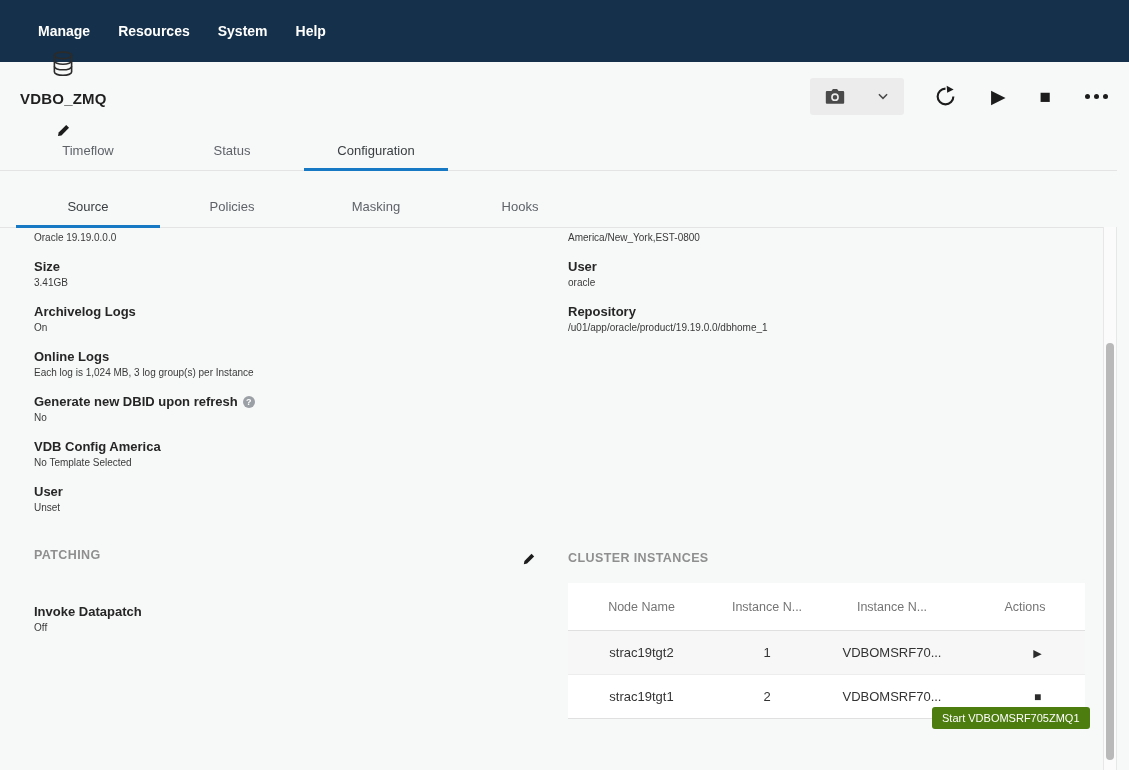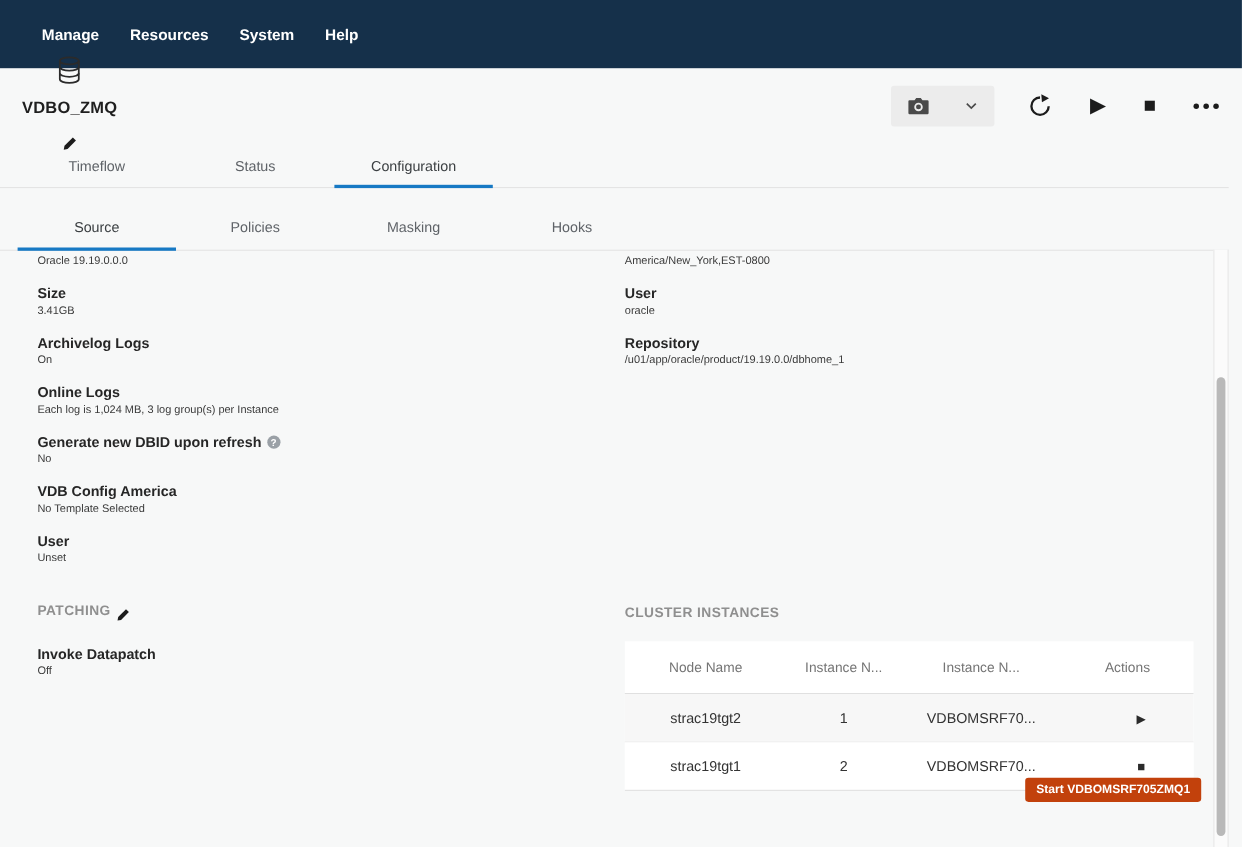--- a/index.html
+++ b/index.html
@@ -40,41 +40,41 @@
   .col-right { left:568px; width:520px; }
   .item { margin-bottom:13px; }
   .item .lbl { font-size:13px; font-weight:bold; color:#262626; line-height:16px; display:flex; align-items:center; gap:5px; }
   .item .val { font-size:10px; color:#3a3a3a; line-height:16px; }
   .help-badge { width:12px; height:12px; border-radius:50%; background:#9aa0a6; color:#fff;
                 font-size:9px; font-weight:bold; display:inline-flex; align-items:center; justify-content:center; cursor:pointer; }
 
   
   .section-title { font-size:12.5px; font-weight:bold; color:#8f8f8f; letter-spacing:.4px; }
   .patching { position:absolute; left:34px; top:548px; width:506px; }
-  .patching-head { display:flex; align-items:flex-start; }
-  .patching .item { margin-top:17px; }
+  .patching-head { display:flex; align-items:flex-start; justify-content:space-between; }
+  .patching .item { margin-top:34px; }
   .cluster { position:absolute; left:568px; top:548px; width:517px; }
 
   
   .ctable { margin-top:17px; background:#ffffff; width:517px; position:relative;text-align:center; }
   .trow { display:flex; align-items:center; height:44px; font-size:13px; color:#333; }
   .thead { height:48px; border-bottom:1px solid #e0e0e0; font-size:12.5px; color:#757575; }
   .trow .c1 { width:126px; padding-left:21px; }
   .trow .c2 { width:125px; padding-left:21px; }
   .trow .c3 { width:125px; padding-left:21px; }
   .trow .c4 { width:141px; padding-left:21px; }
   .rbody1 { background:#f7f7f7; border-bottom:1px solid #ededed; }
   .rbody2 { background:#ffffff; border-bottom:1px solid #e0e0e0; }
   .action-glyph { font-size:11px; color:#2b2b2b; margin-left:25px; cursor:pointer; }
   .stop-glyph { font-size:12px; }
 
   
-  .tooltip { position:absolute; left:364px; top:124px; height:22px; background:#c2410c; color:#ffffff;
+  .tooltip { position:absolute; left:364px; top:124px; height:22px; background:#4d7c0f; color:#ffffff;
              font-size:11px; border-radius:3px; padding:0 10px; display:flex; align-items:center;
-             white-space:nowrap; z-index:5;font-weight:bold; }
+             white-space:nowrap; z-index:5; }
 
   
   .scrollbar { position:absolute; left:1103px; top:227px; width:14px; height:543px;
                background:#fbfbfb; border-left:1px solid #e7e7e7; border-right:1px solid #e7e7e7; }
   .scroll-thumb { position:absolute; left:2px; top:116px; width:8px; height:417px;
                   background:#b9b9b9; border-radius:4px; cursor:grab; }
 
   svg { display:block; }
 </style>
 </head>

